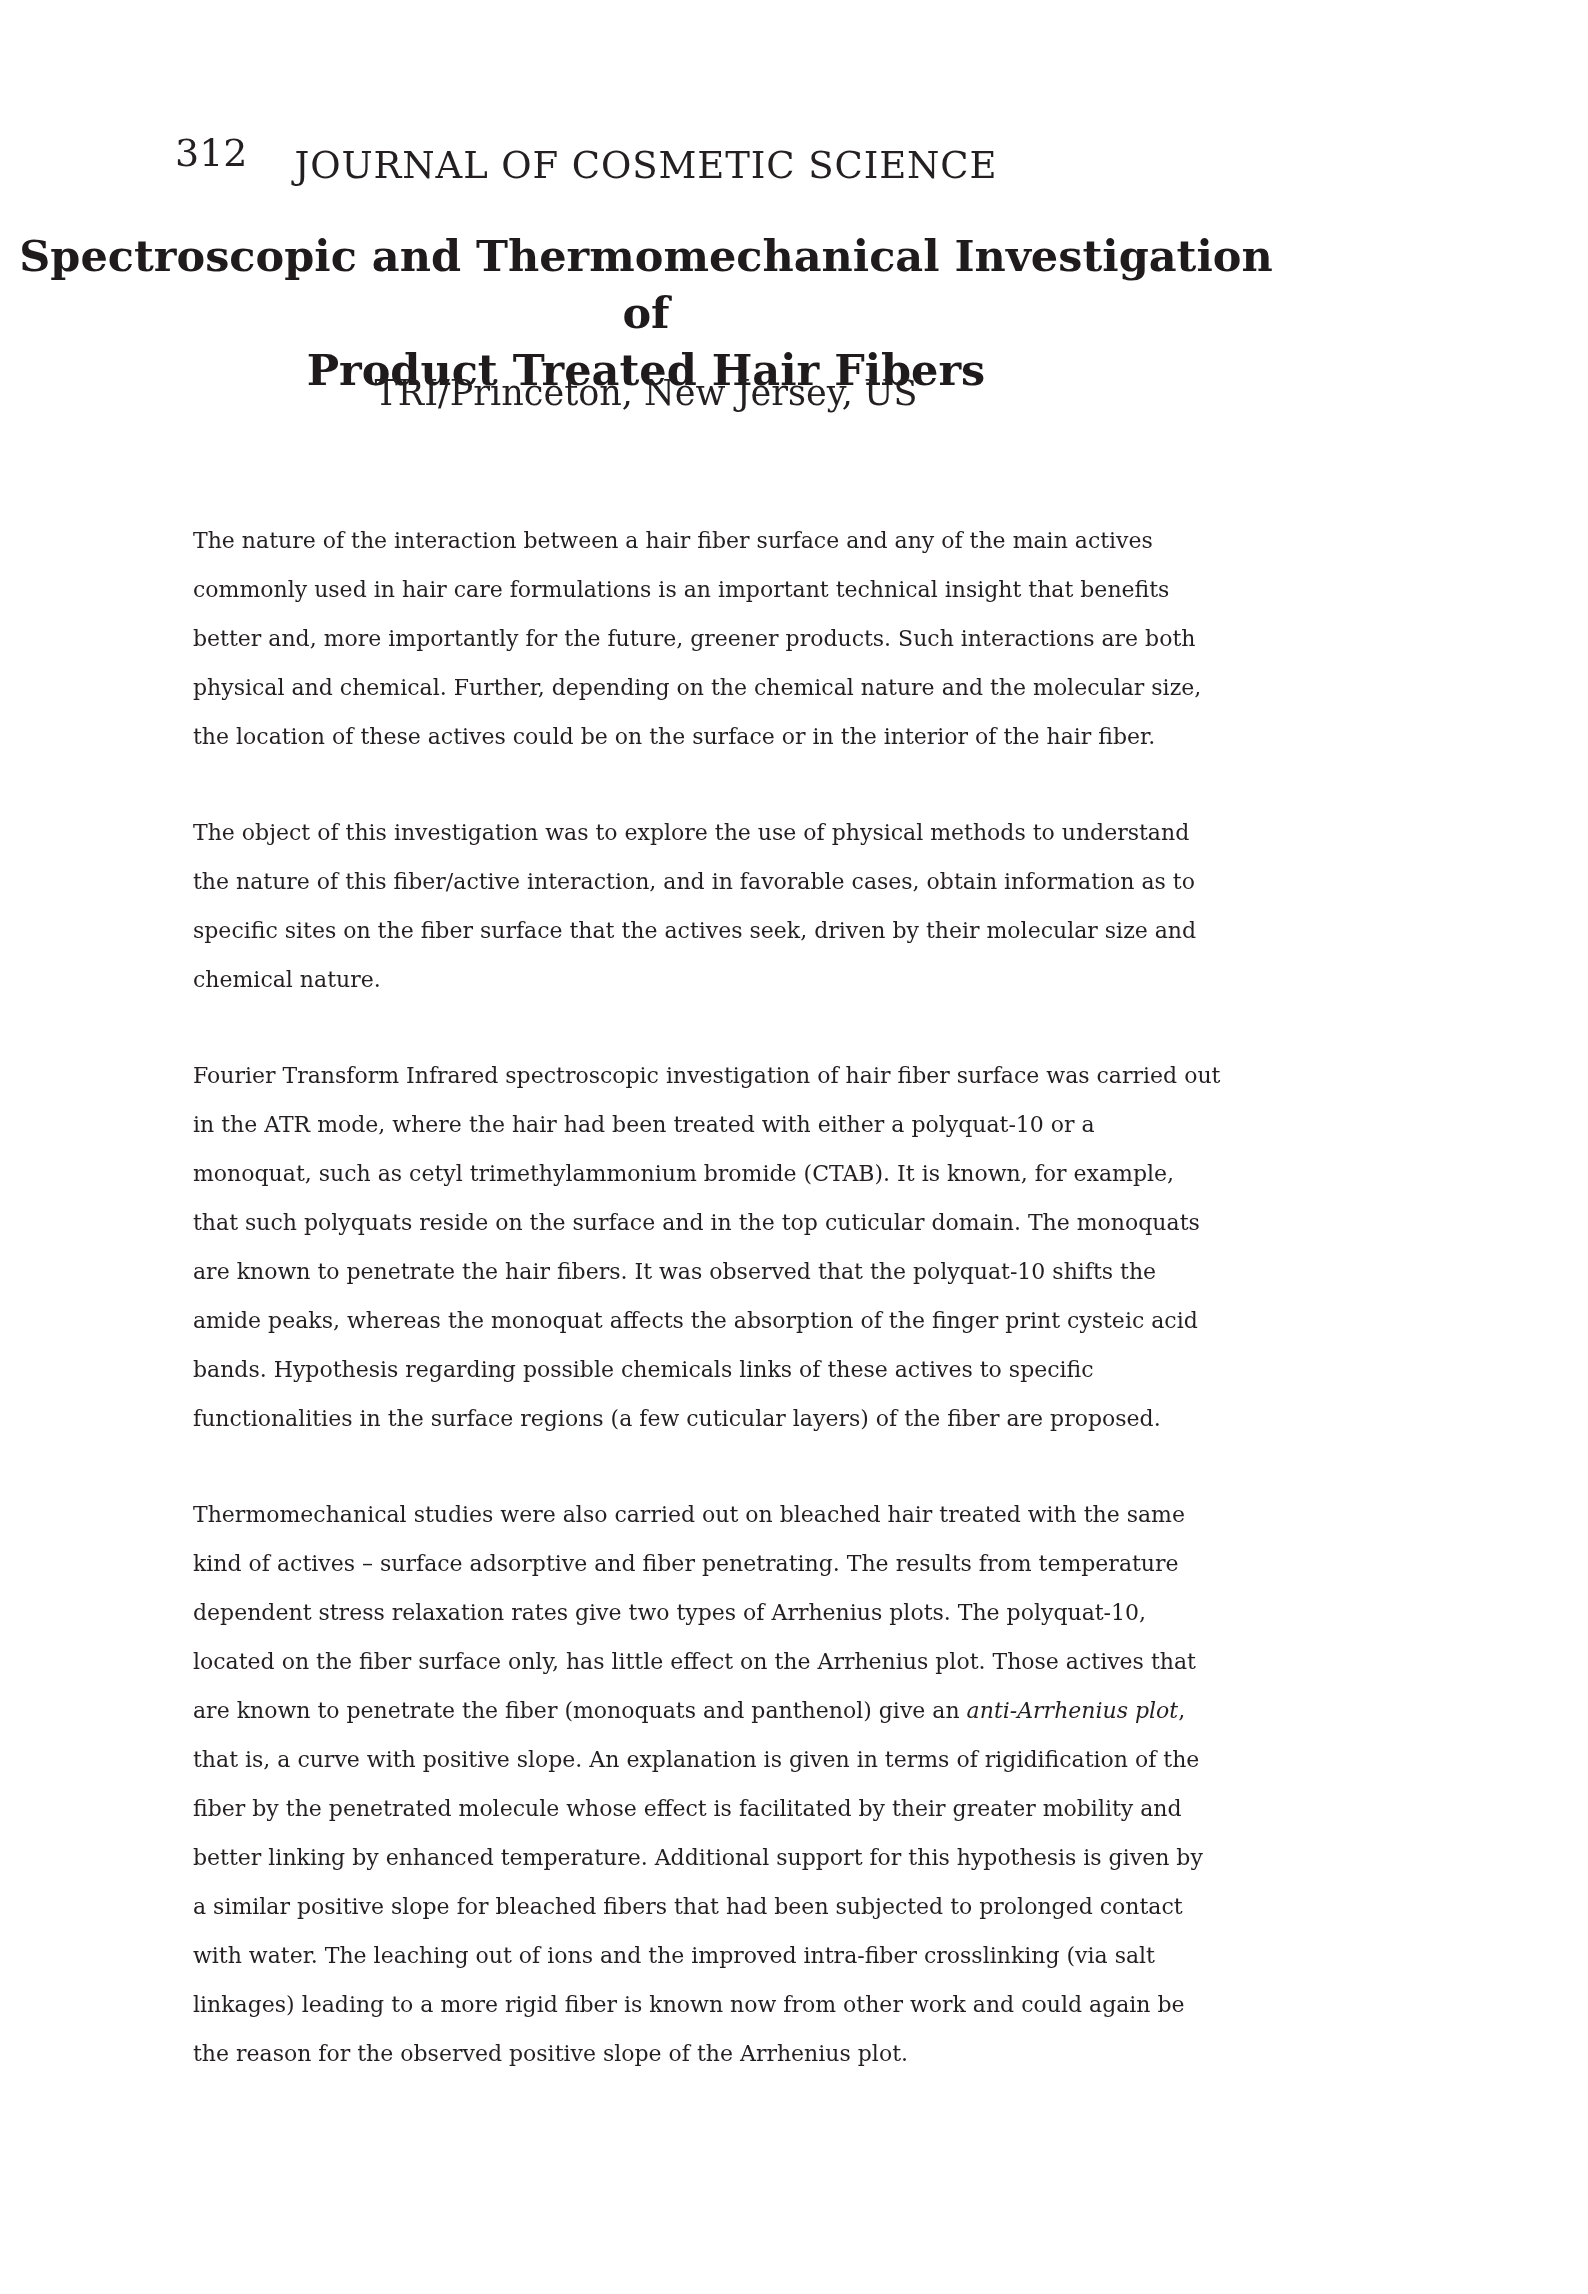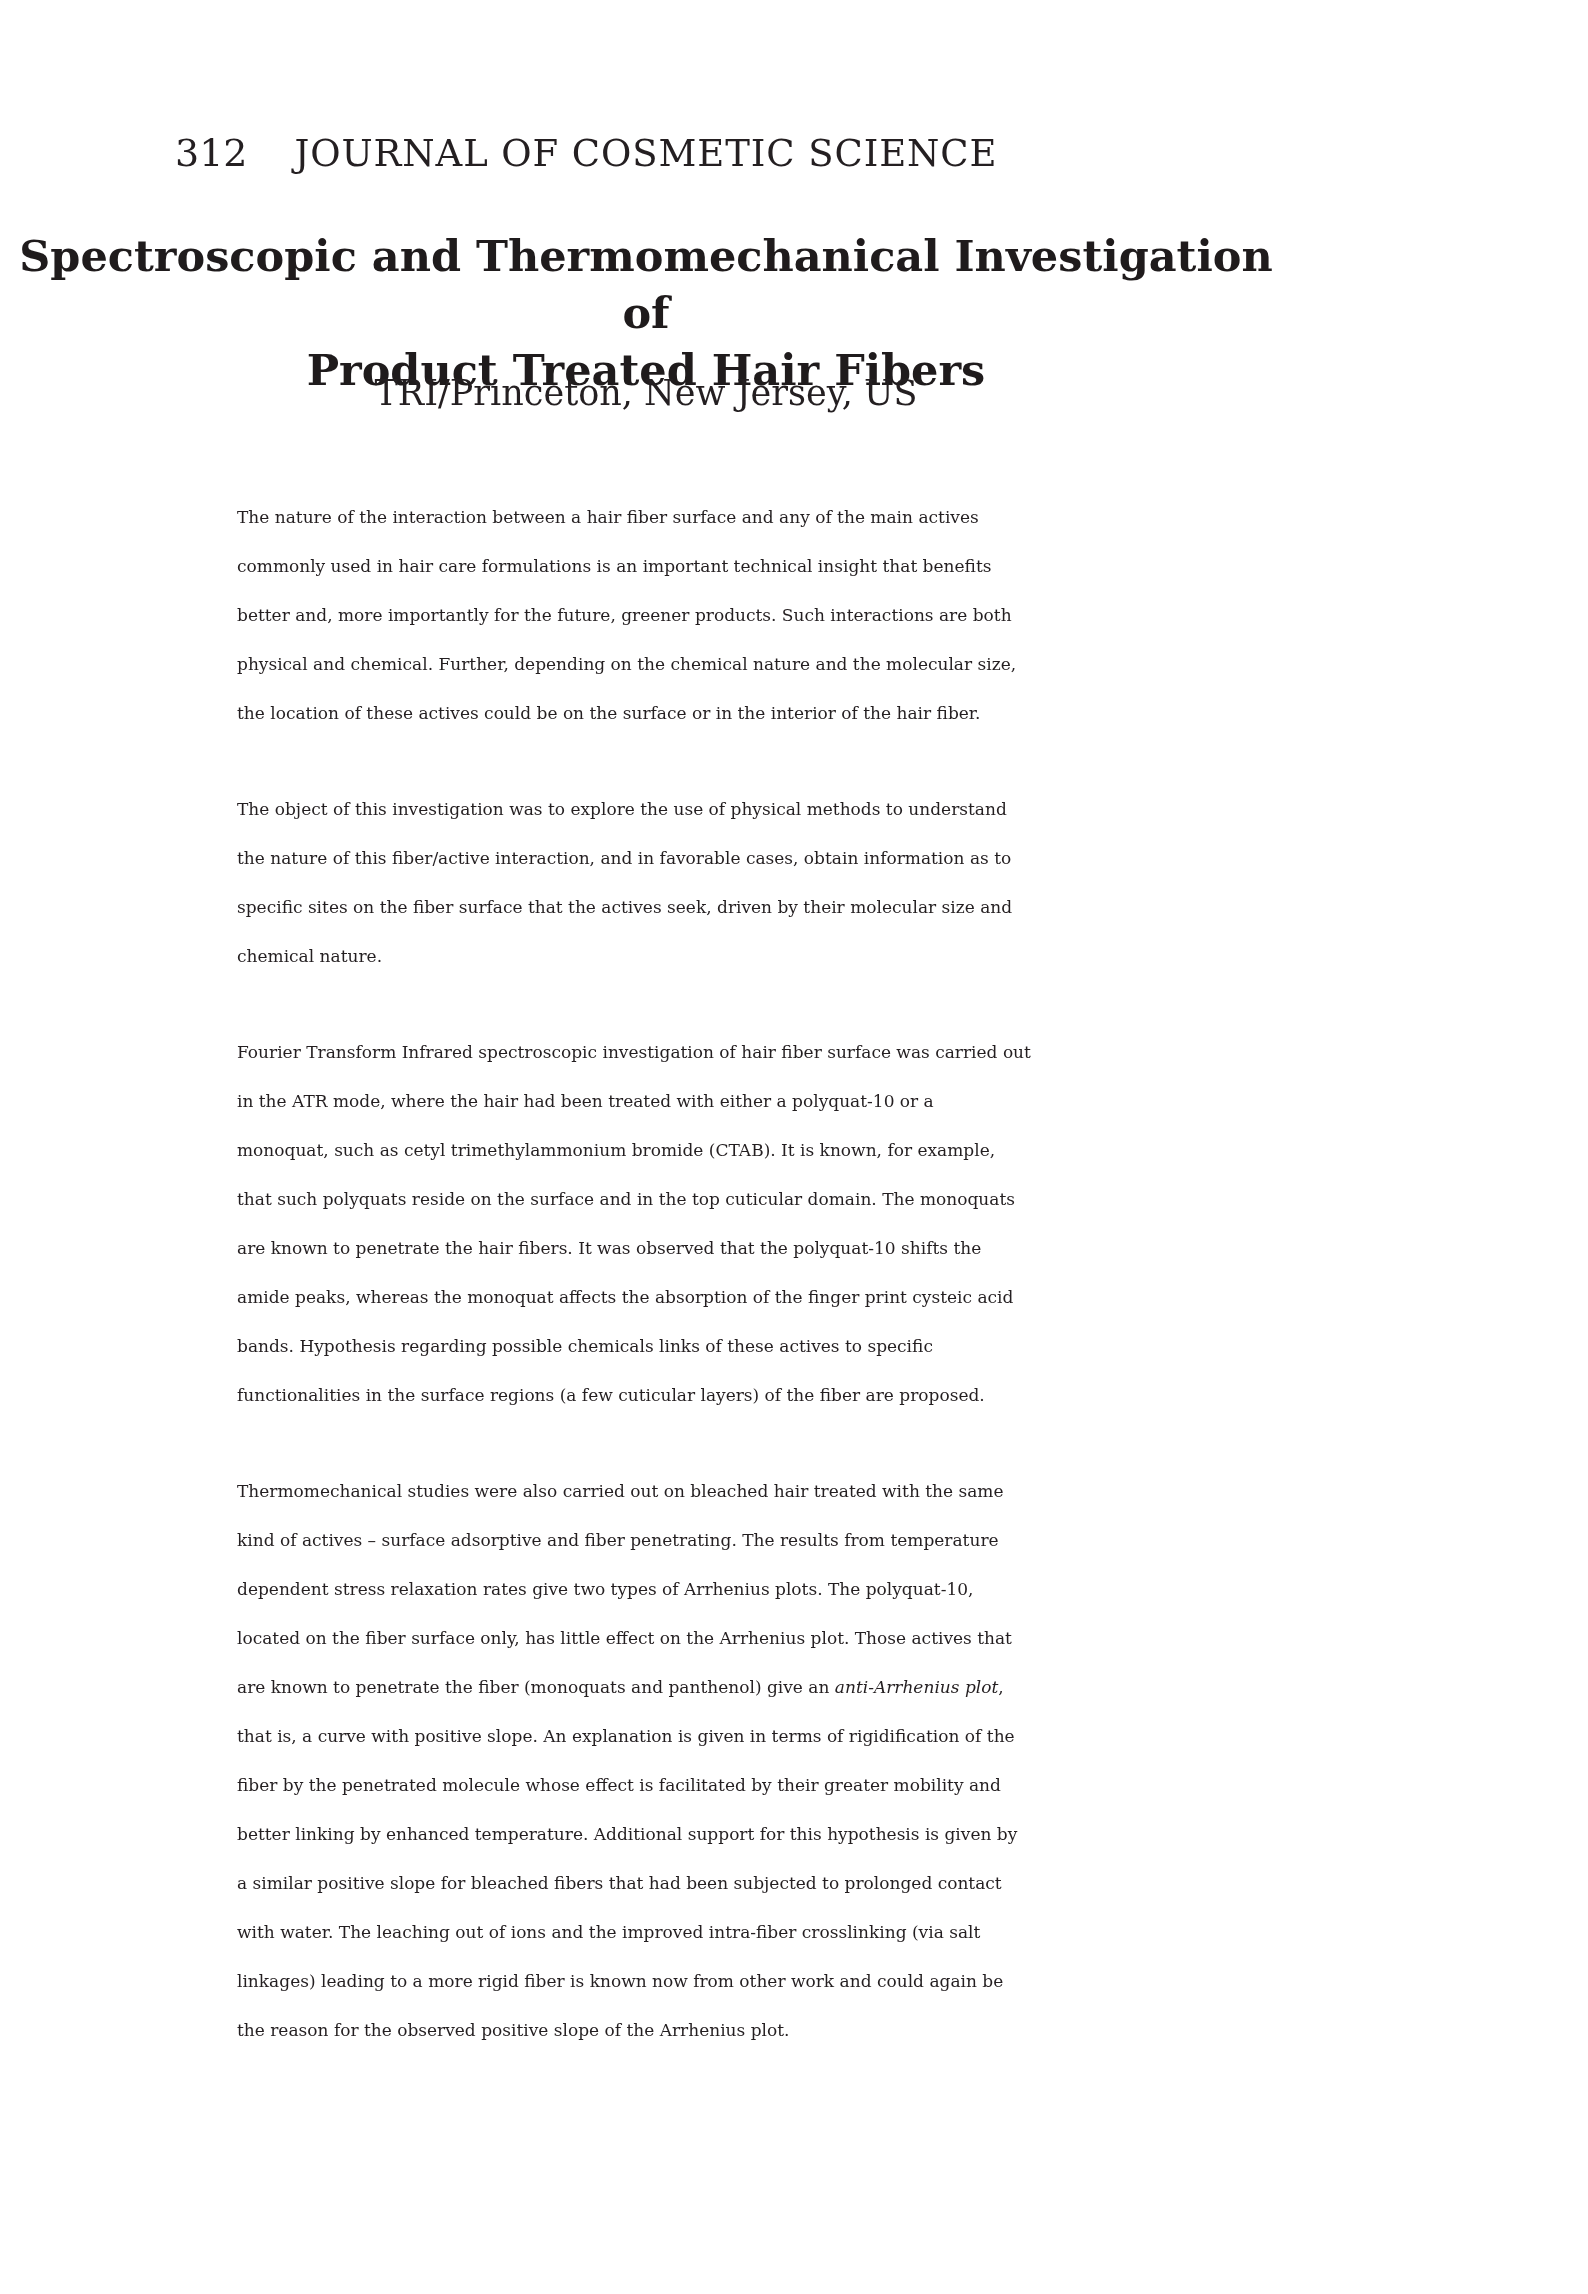--- a/index.html
+++ b/index.html
@@ -30,20 +30,21 @@
     font-size: 38px;
     line-height: 47px;
   }
   .journal-name {
     display: block;
     width: 100%;
     text-align: center;
     font-size: 37px;
     line-height: 47px;
     letter-spacing: 0.9px;
+    margin-top: 12px;
   }
   .article-title {
     position: absolute;
     top: 220px;
     left: 0;
     right: 0;
     margin: 8px;
     text-align: center;
     font-size: 43px;
     line-height: 57px;
@@ -54,26 +55,25 @@
     position: absolute;
     top: 367px;
     left: 0;
     right: 0;
     text-align: center;
     font-size: 35px;
     line-height: 53px;
   }
   .abstract {
     position: absolute;
-    top: 493px;
+    top: 516px;
     left: 193px;
     width: 1318px;
-    font-size: 17px;
+    font-size: 22px;
     line-height: 49px;
-    margin-left: 44px;
   }
   .abstract p {
     margin: 0 0 47px 0;
     white-space: nowrap;
   }
   .abstract em {
     font-style: italic;
   }
 </style>
 </head>

